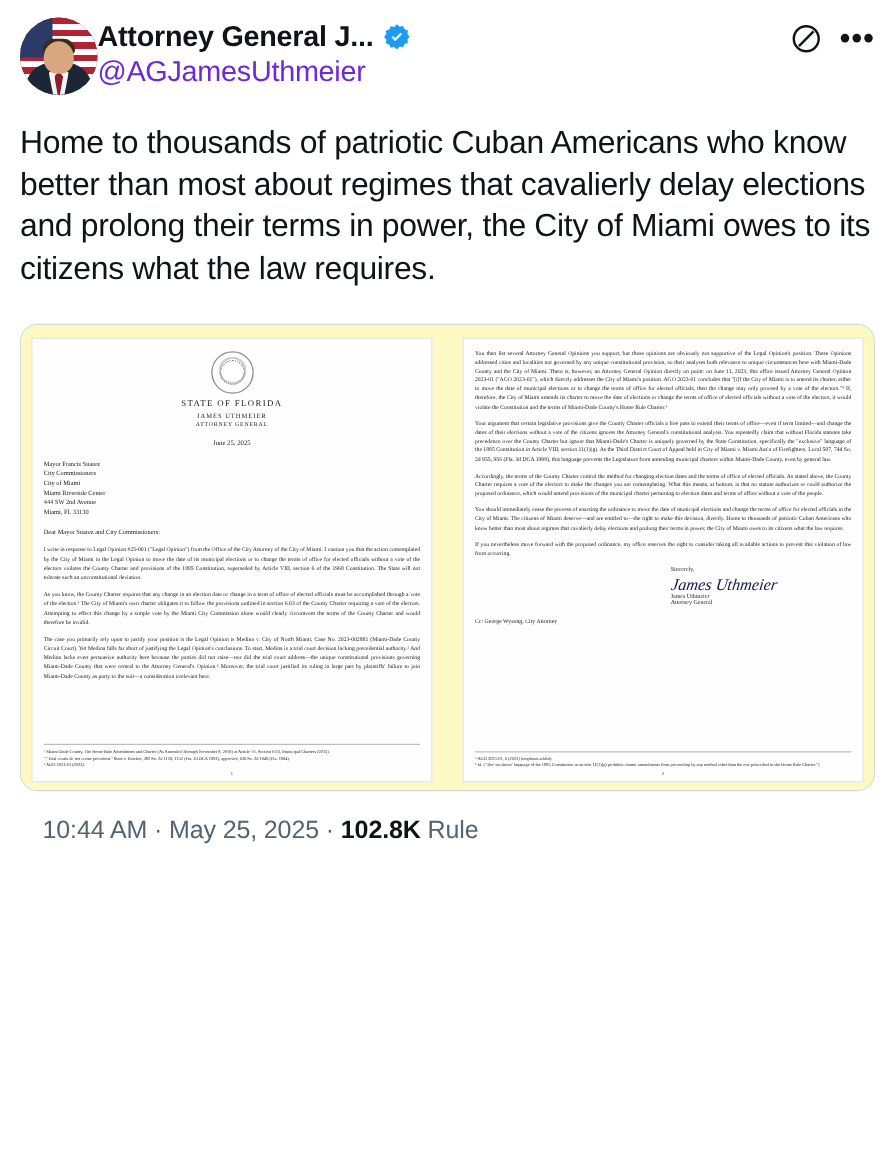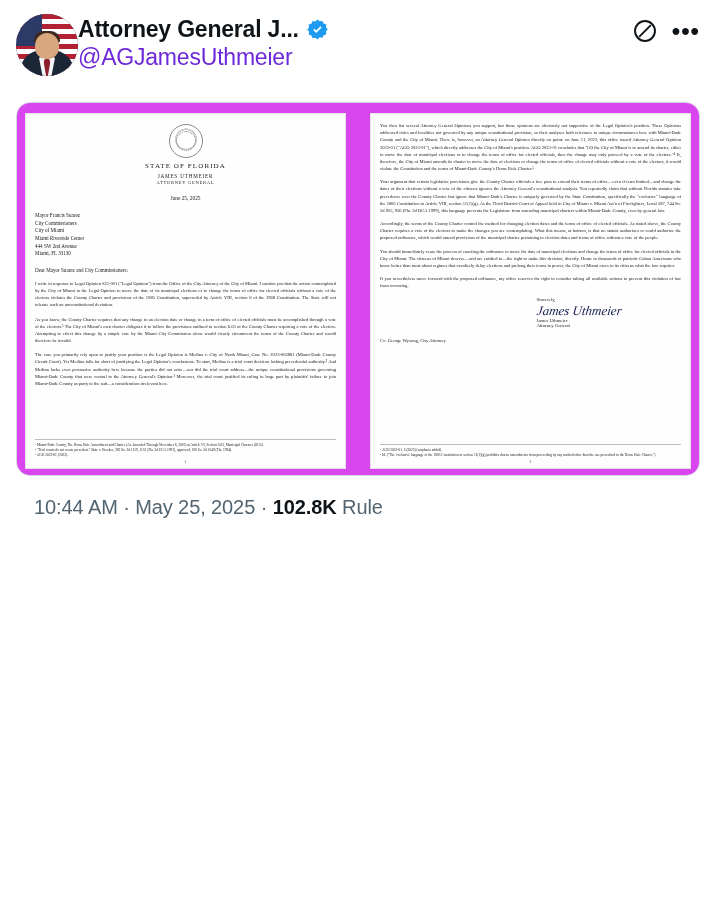--- a/index.html
+++ b/index.html
@@ -158,21 +158,21 @@
     margin-top: 26px;
     border: 1px solid #cfd9de;
     border-radius: 14px;
     overflow: hidden;
     background: #ffffff;
     height: 374px;
   }
   .letter-inner {
     width: 100%;
     height: 100%;
-    background: #d946ef;
+    background: #fef9c3;
     display: flex;
     padding: 10px 8px 6px 8px;
     gap: 24px;
   }
   .page {
     flex: 1 1 50%;
     border: 1px solid #e3e3e3;
     background: #fefefe;
     padding: 8px 9px 4px 9px;
     position: relative;
@@ -344,20 +344,21 @@
           </svg>
         </span>
       </button>
       <button class="icon-btn">
         <span class="more-icon">•••</span>
       </button>
     </div>
   </div>
 
   <div class="tweet-text">
+    <p>Home to thousands of patriotic Cuban Americans who know better than most about regimes that cavalierly delay elections and prolong their terms in power, the City of Miami owes to its citizens what the law requires.</p>
   </div>
 
   <div class="letter-card">
     <div class="letter-inner">
 
       <div class="page left-page">
         <div class="seal"></div>
         <div class="state-title">STATE OF FLORIDA</div>
         <div class="ag-name">JAMES UTHMEIER</div>
         <div class="ag-role">ATTORNEY GENERAL</div>

